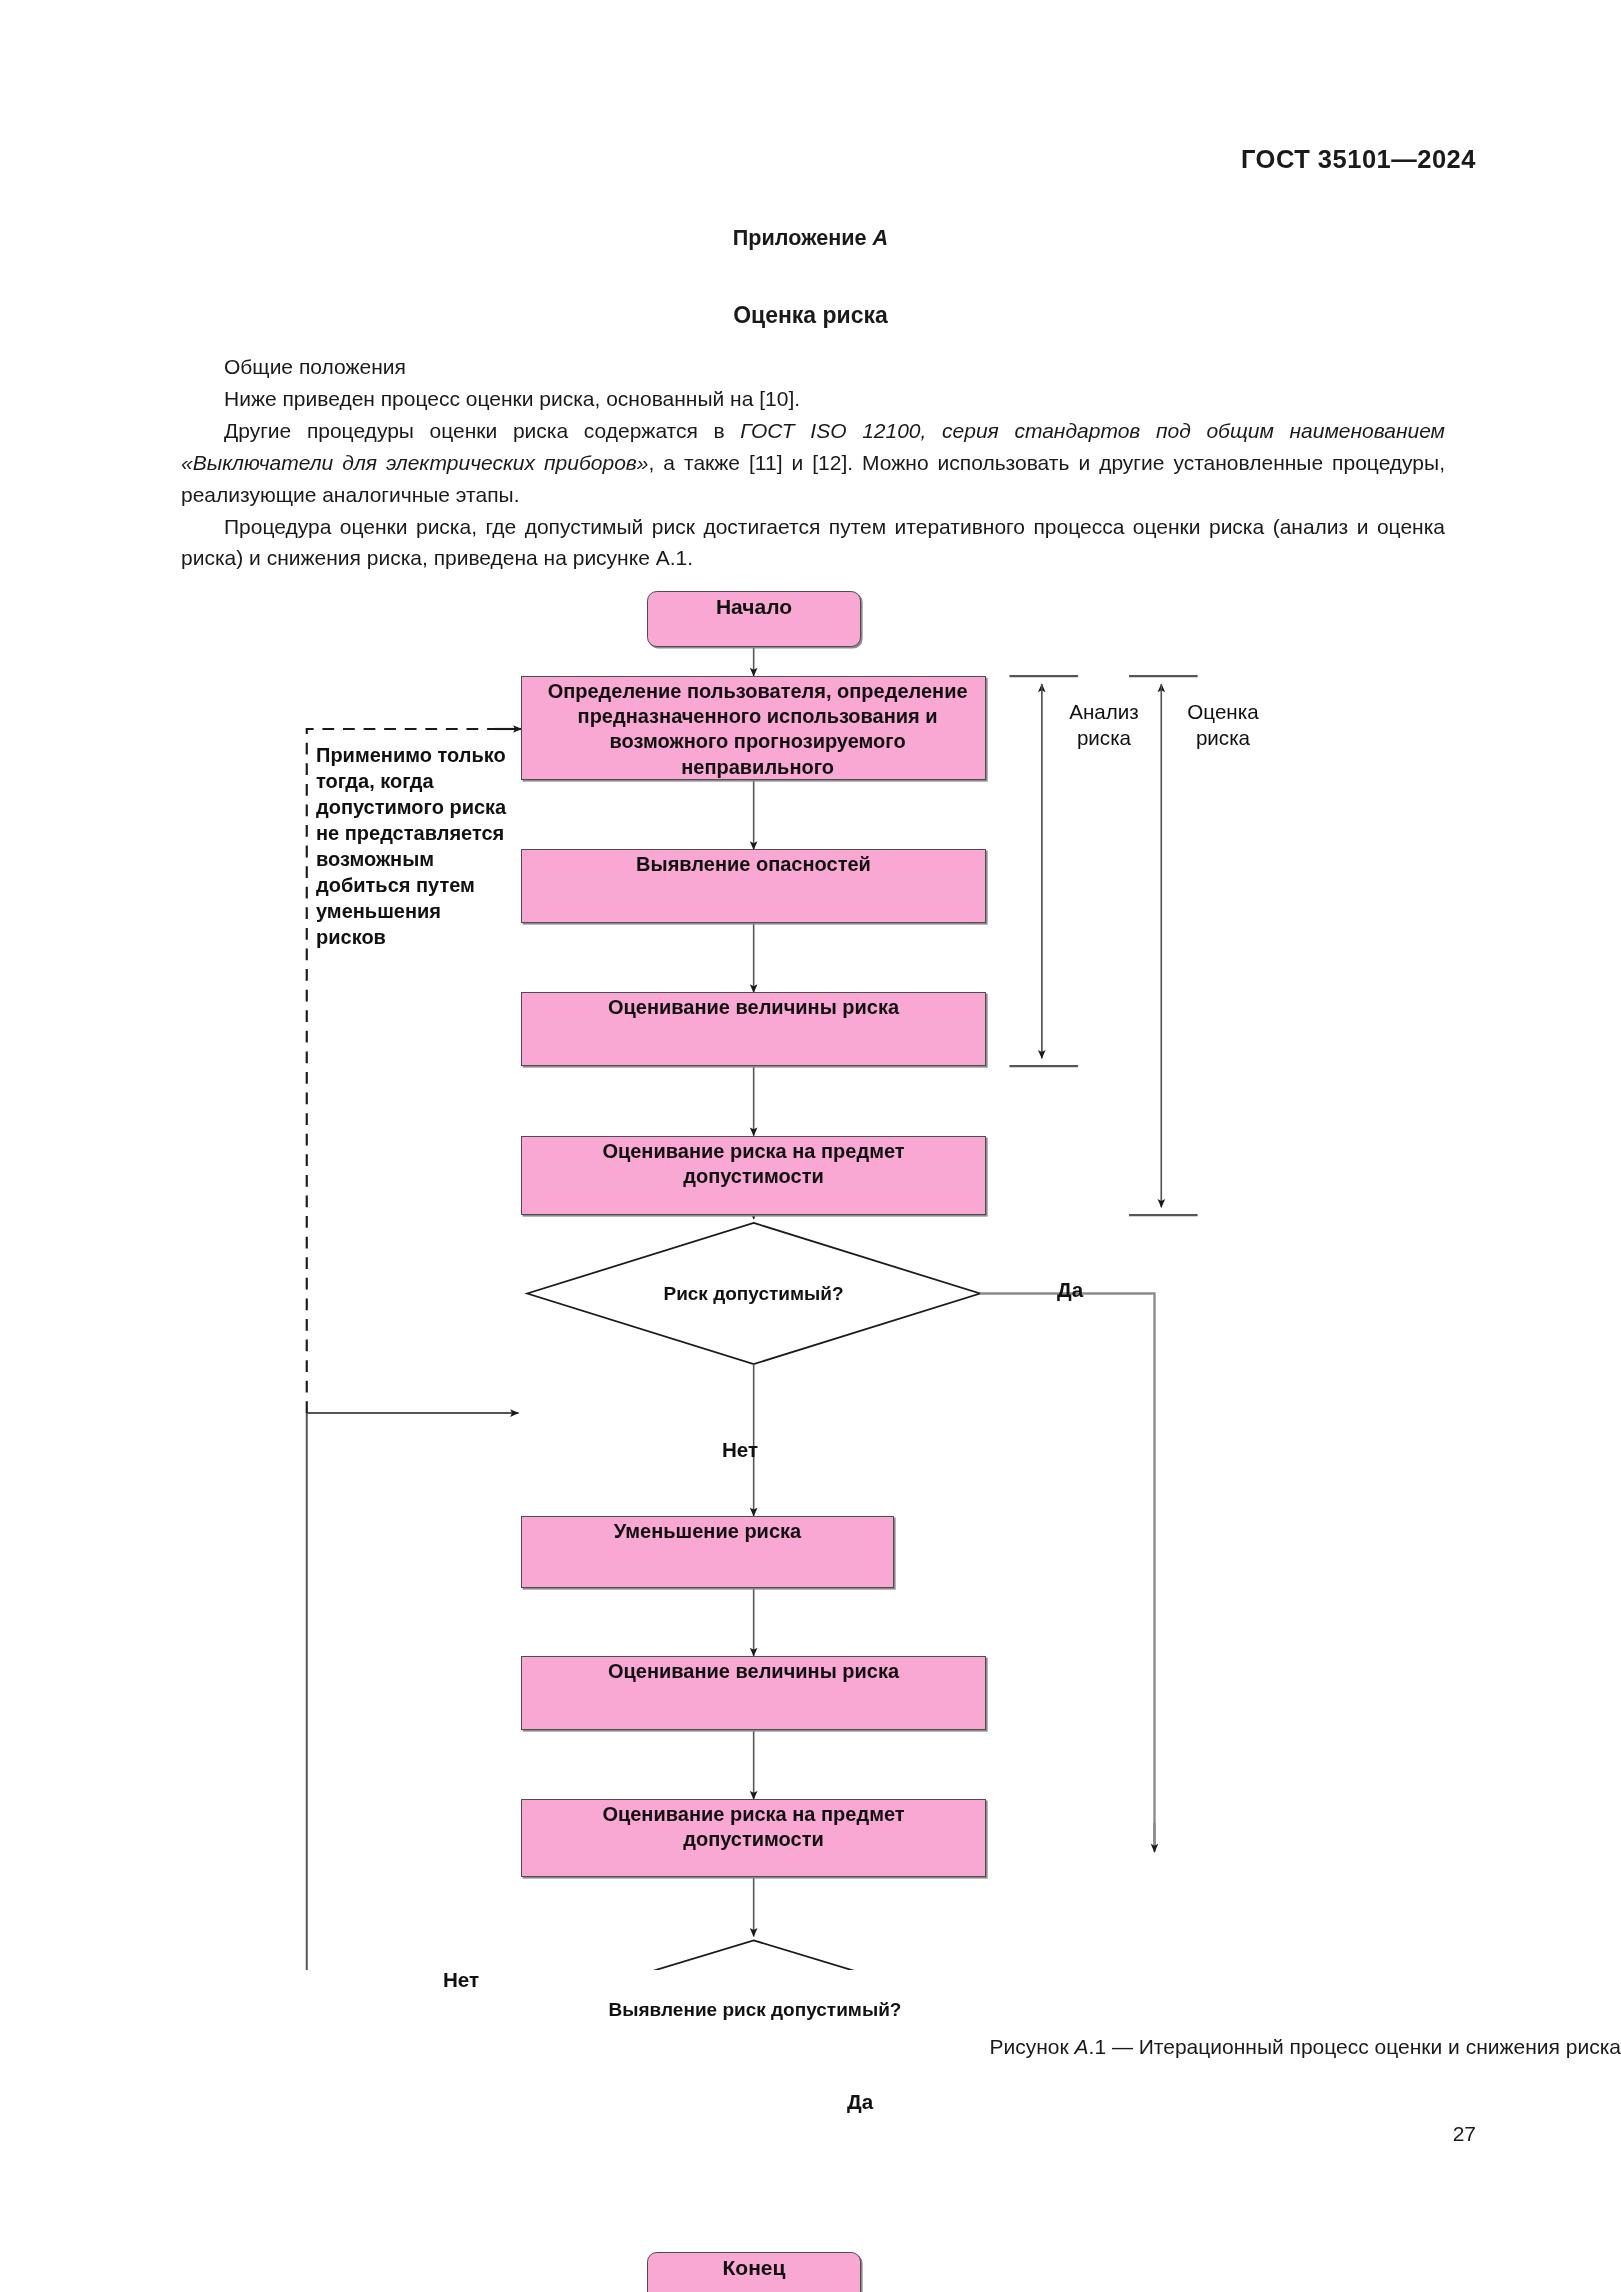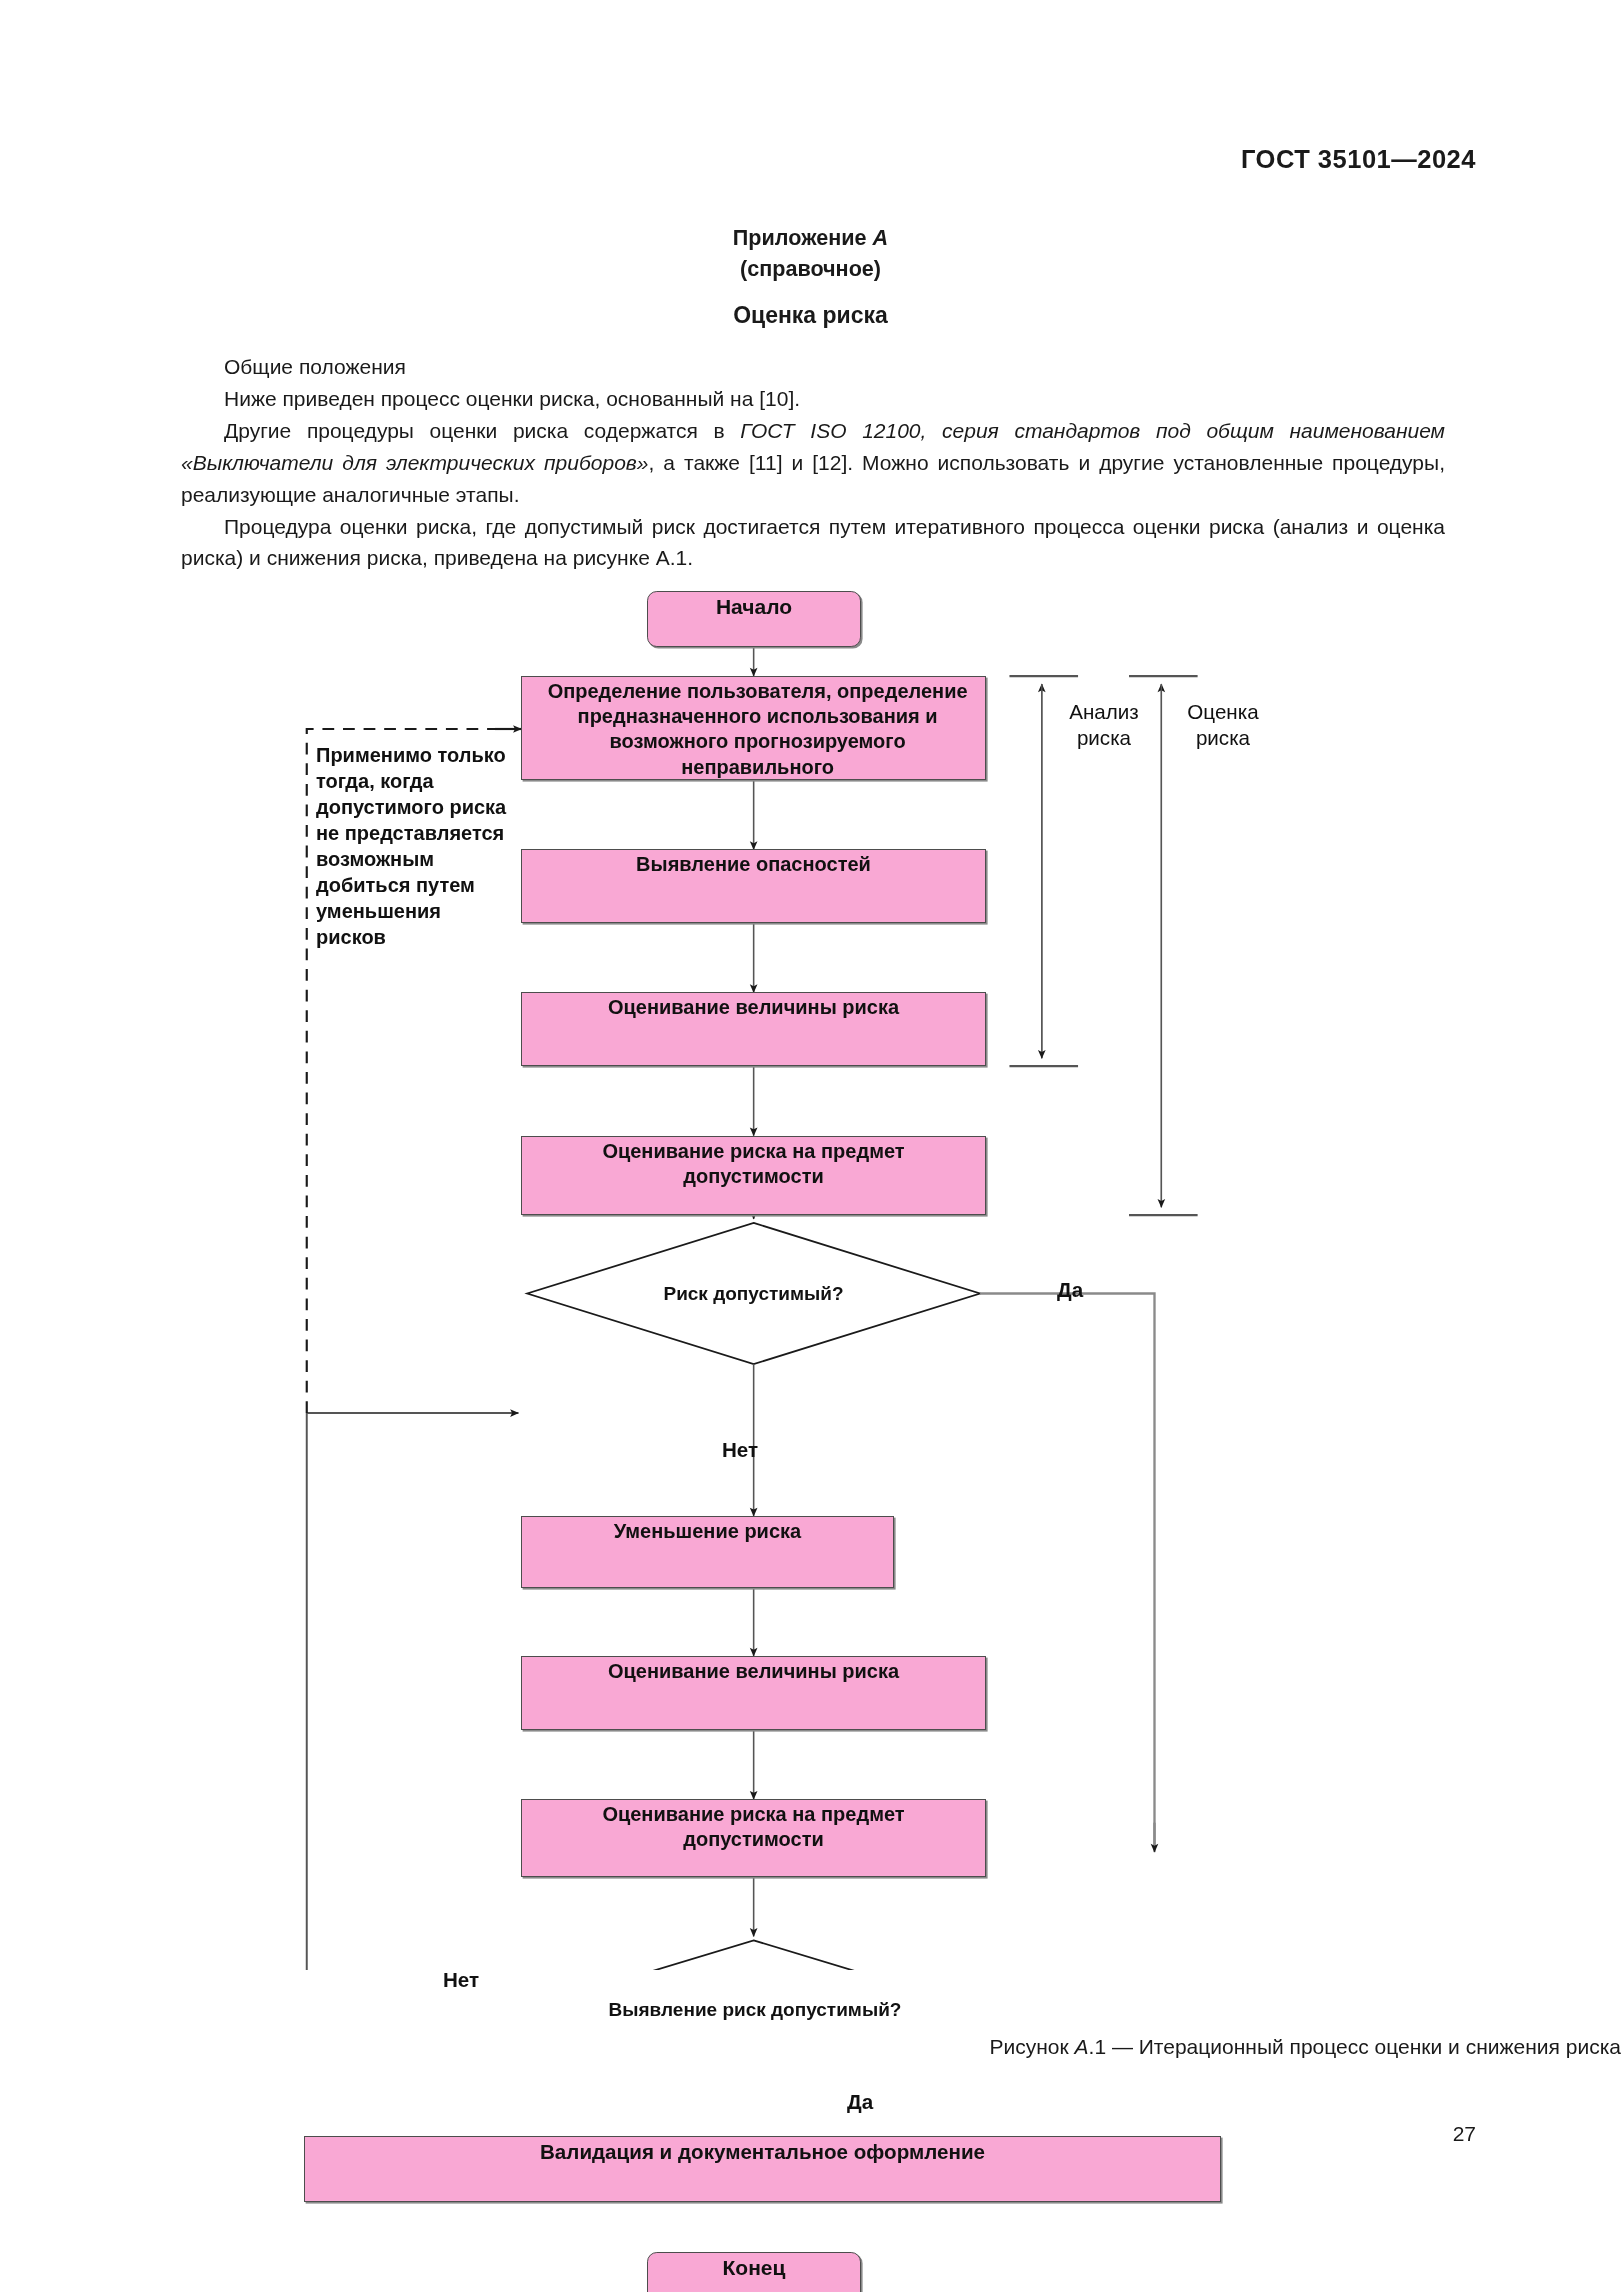--- a/index.html
+++ b/index.html
@@ -170,21 +170,20 @@
     font-size: 21px;
   }
 </style>
 </head>
 <body>
 
 <div class="page-header">ГОСТ 35101—2024</div>
 
 <div class="appendix-block">
   <div class="appendix-line"><span>Приложение </span><span class="ital">А</span></div>
-  <div class="appendix-line">(справочное)</div>
 </div>
 <div class="section-title">Оценка риска</div>
 
 <div class="body-text">
   <p class="indent">Общие положения</p>
   <p class="indent">Ниже приведен процесс оценки риска, основанный на [10].</p>
   <p class="indent"><span>Другие процедуры оценки риска содержатся в </span><span class="ital">ГОСТ ISO 12100, серия стандартов под общим наименованием «Выключатели для электрических приборов»</span><span>, а также [11] и [12]. Можно использовать и другие установленные процедуры, реализующие аналогичные этапы.</span></p>
   <p class="indent">Процедура оценки риска, где допустимый риск достигается путем итеративного процесса оценки риска (анализ и оценка риска) и снижения риска, приведена на рисунке А.1.</p>
 </div>
 
@@ -280,23 +279,20 @@
   </div>
 
   <div class="node" style="left:521px; top:1231px; width:465px; height:78px;">
     <span>Оценивание риска на предмет допустимости</span>
   </div>
 
   <div class="diamond-label" style="left:598px; top:1411px; width:314px; height:61px;">
     <span>Выявление риск допустимый?</span>
   </div>
 
-  <div class="node wide-line" style="left:304px; top:1568px; width:917px; height:66px;">
-    <span>Валидация и документальное оформление</span>
-  </div>
 
   <div class="node terminator" style="left:647px; top:1684px; width:214px; height:56px;">
     <span>Конец</span>
   </div>
 
   <div class="edge-label" style="left:1057px; top:710px;">Да</div>
 
   <div class="edge-label" style="left:722px; top:870px;">Нет</div>
 
   <div class="edge-label" style="left:847px; top:1522px;">Да</div>

